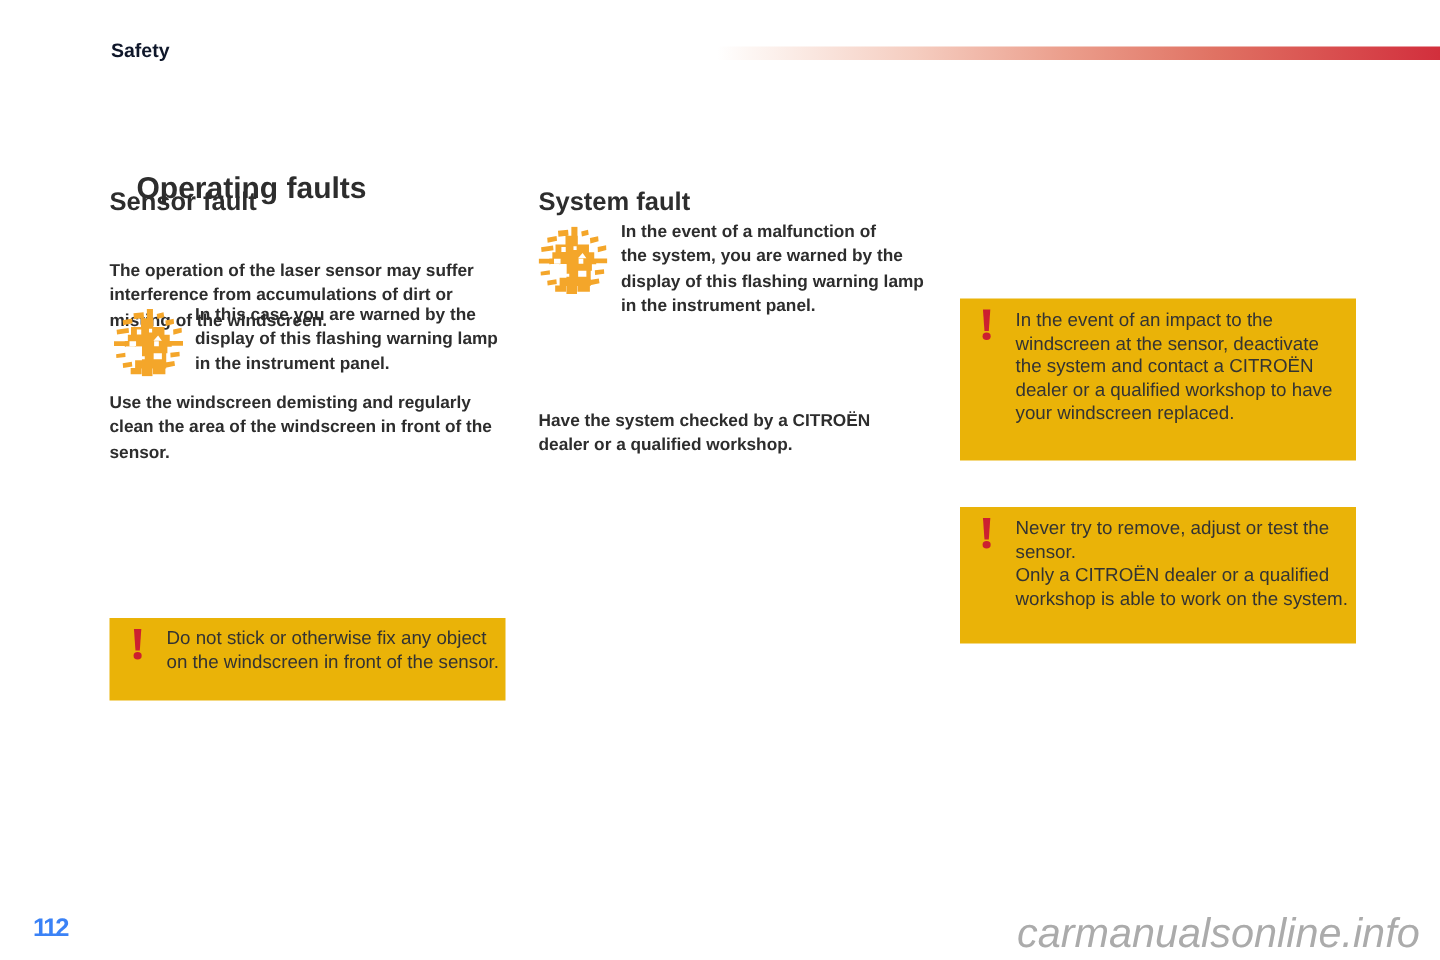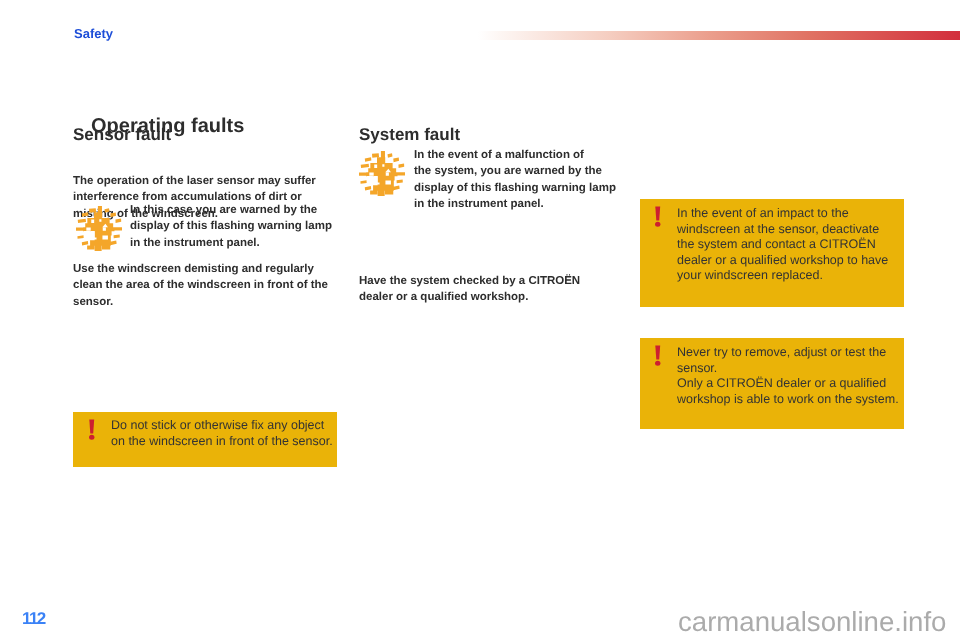--- a/index.html
+++ b/index.html
@@ -5,21 +5,21 @@
 <style>
   html,body{margin:0;padding:0;}
   body{width:960px;height:640px;background:#ffffff;overflow:hidden;position:relative;
        font-family:"Liberation Sans",sans-serif;
        -webkit-font-smoothing:antialiased;text-rendering:geometricPrecision;}
 
   .page{position:absolute;left:0;top:0;width:960px;height:640px;background:#ffffff;}
 
   
   .section-label{position:absolute;left:74px;top:27px;font-size:13px;font-weight:bold;
-                 color:#1d4ed8;line-height:13px;white-space:nowrap;}
+                 color:#0f172a;line-height:13px;white-space:nowrap;}
   .headerbar{position:absolute;left:478px;top:31px;width:482px;height:9px;
      background:linear-gradient(to right,#ffffff 0%,#fdf6f3 4.6%,#f5cdc0 27.4%,
                 #eb9e8c 48.1%,#e07263 68.9%,#d3333f 97.9%,#d22f3c 100%);}
 
   
   h1.title{position:absolute;left:73px;top:98px;margin:18px;font-size:20px;font-weight:bold;
            color:#2d2d2d;line-height:20px;white-space:nowrap;}
   .h2{position:absolute;margin:0;font-size:17px;font-weight:bold;color:#2d2d2d;
       line-height:17px;white-space:nowrap;}
   .body{position:absolute;font-size:11.5px;font-weight:bold;color:#2d2d2d;
@@ -32,21 +32,21 @@
   
   .warnbox{position:absolute;background:#eab308;margin-top:48px;}
   .warnbox .txt{position:absolute;font-size:12.5px;color:#333333;line-height:15.6px;white-space:pre;}
   .bang{position:absolute;width:8px;height:21px;}
   .bang svg{display:block;width:8px;height:21px;}
 
   
   .pagenum{position:absolute;left:22px;top:610px;font-size:17px;font-weight:bold;
            color:#3b82f6;letter-spacing:-1.6px;line-height:17px;}
   .wm{position:absolute;left:678px;top:608px;font-size:27.6px;color:#ababab;
-      line-height:27.6px;white-space:nowrap;}
+      line-height:27.6px;white-space:nowrap;font-style:italic;}
 </style>
 </head>
 <body>
 
 <div class="page">
 
   <div class="section-label">Safety</div>
 
   <div class="headerbar"></div>
 

